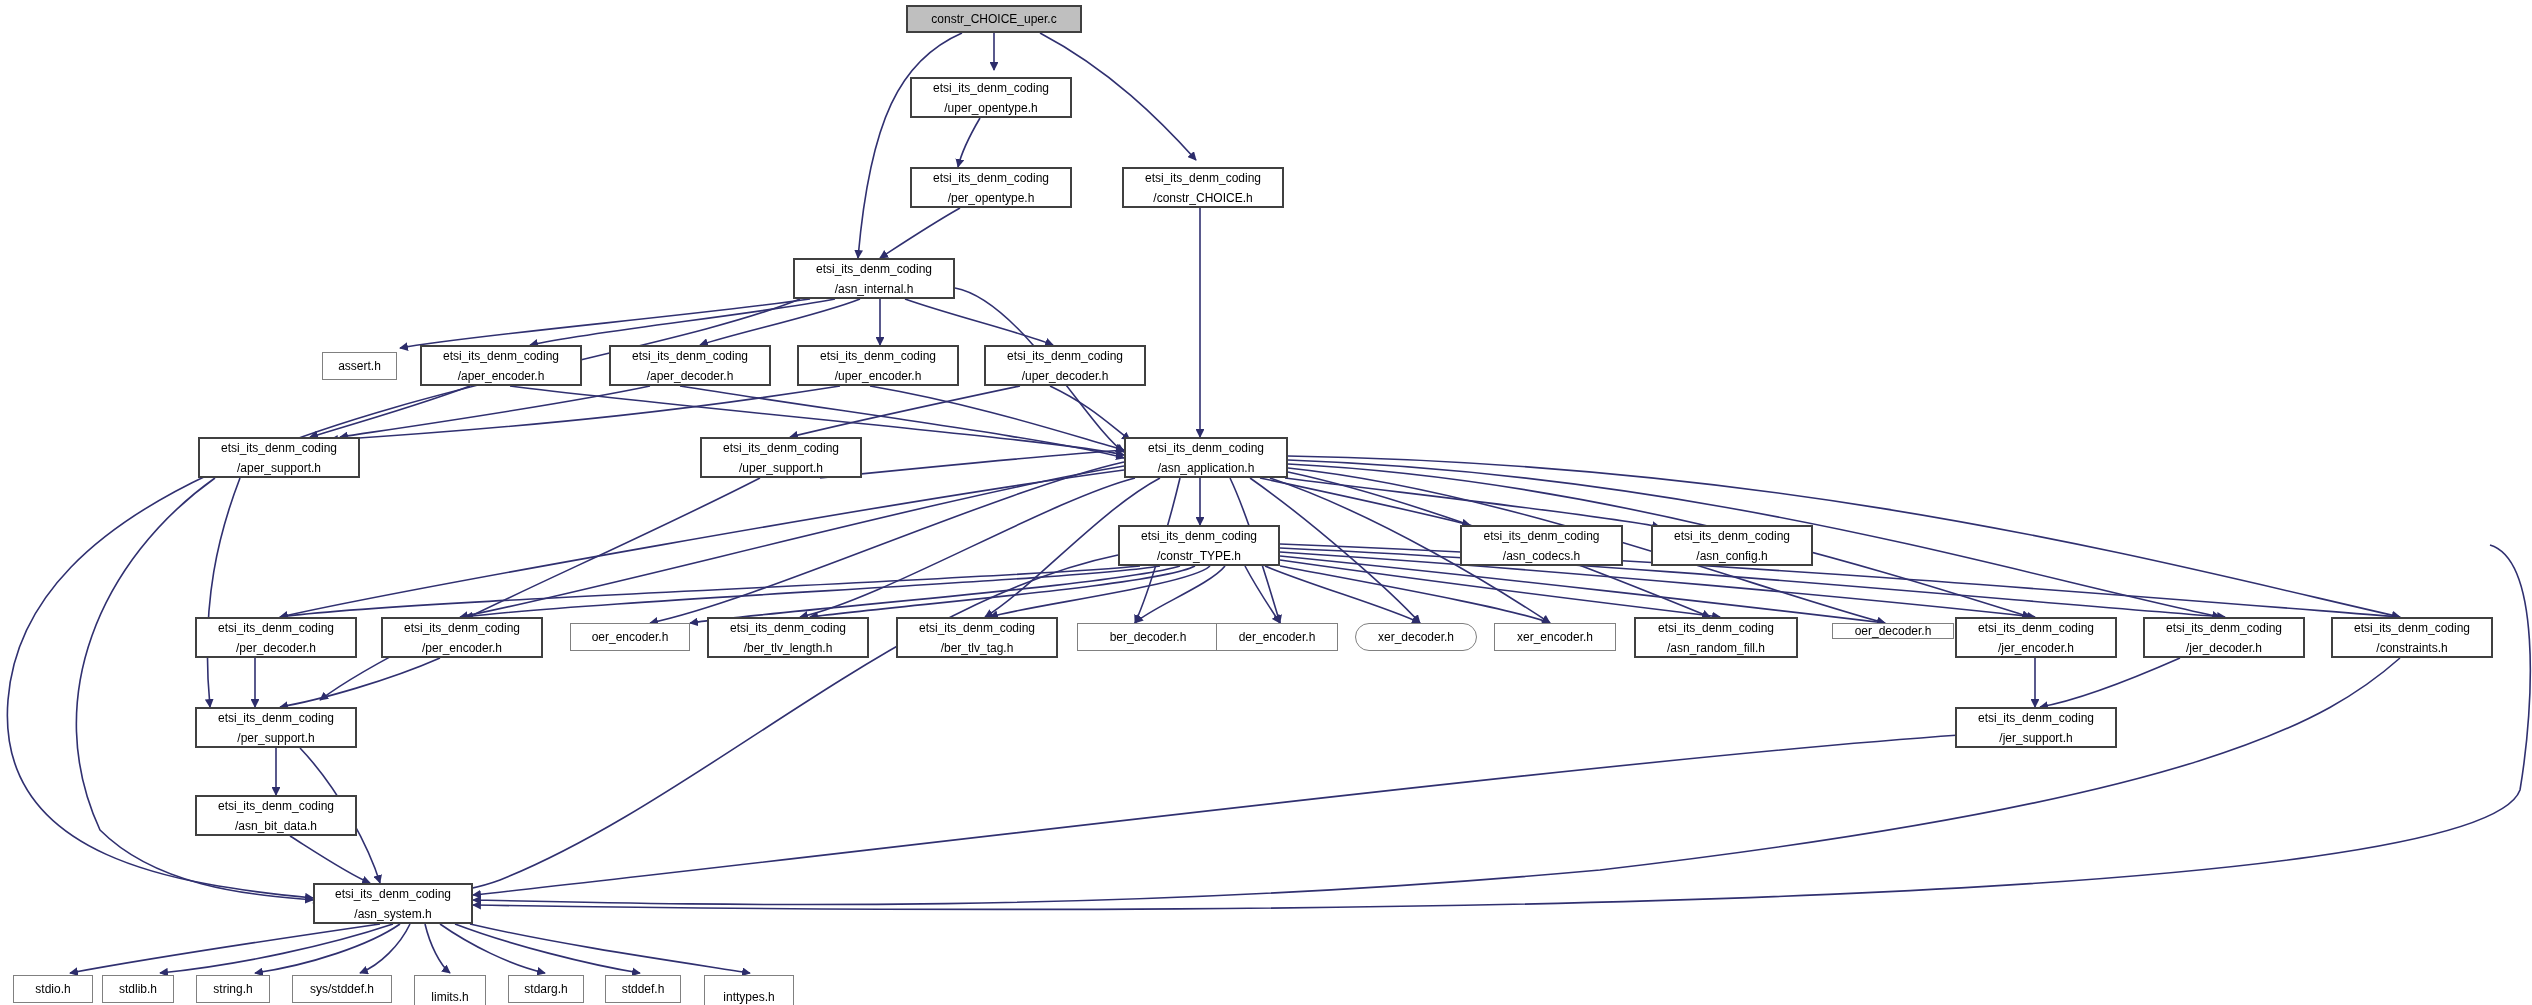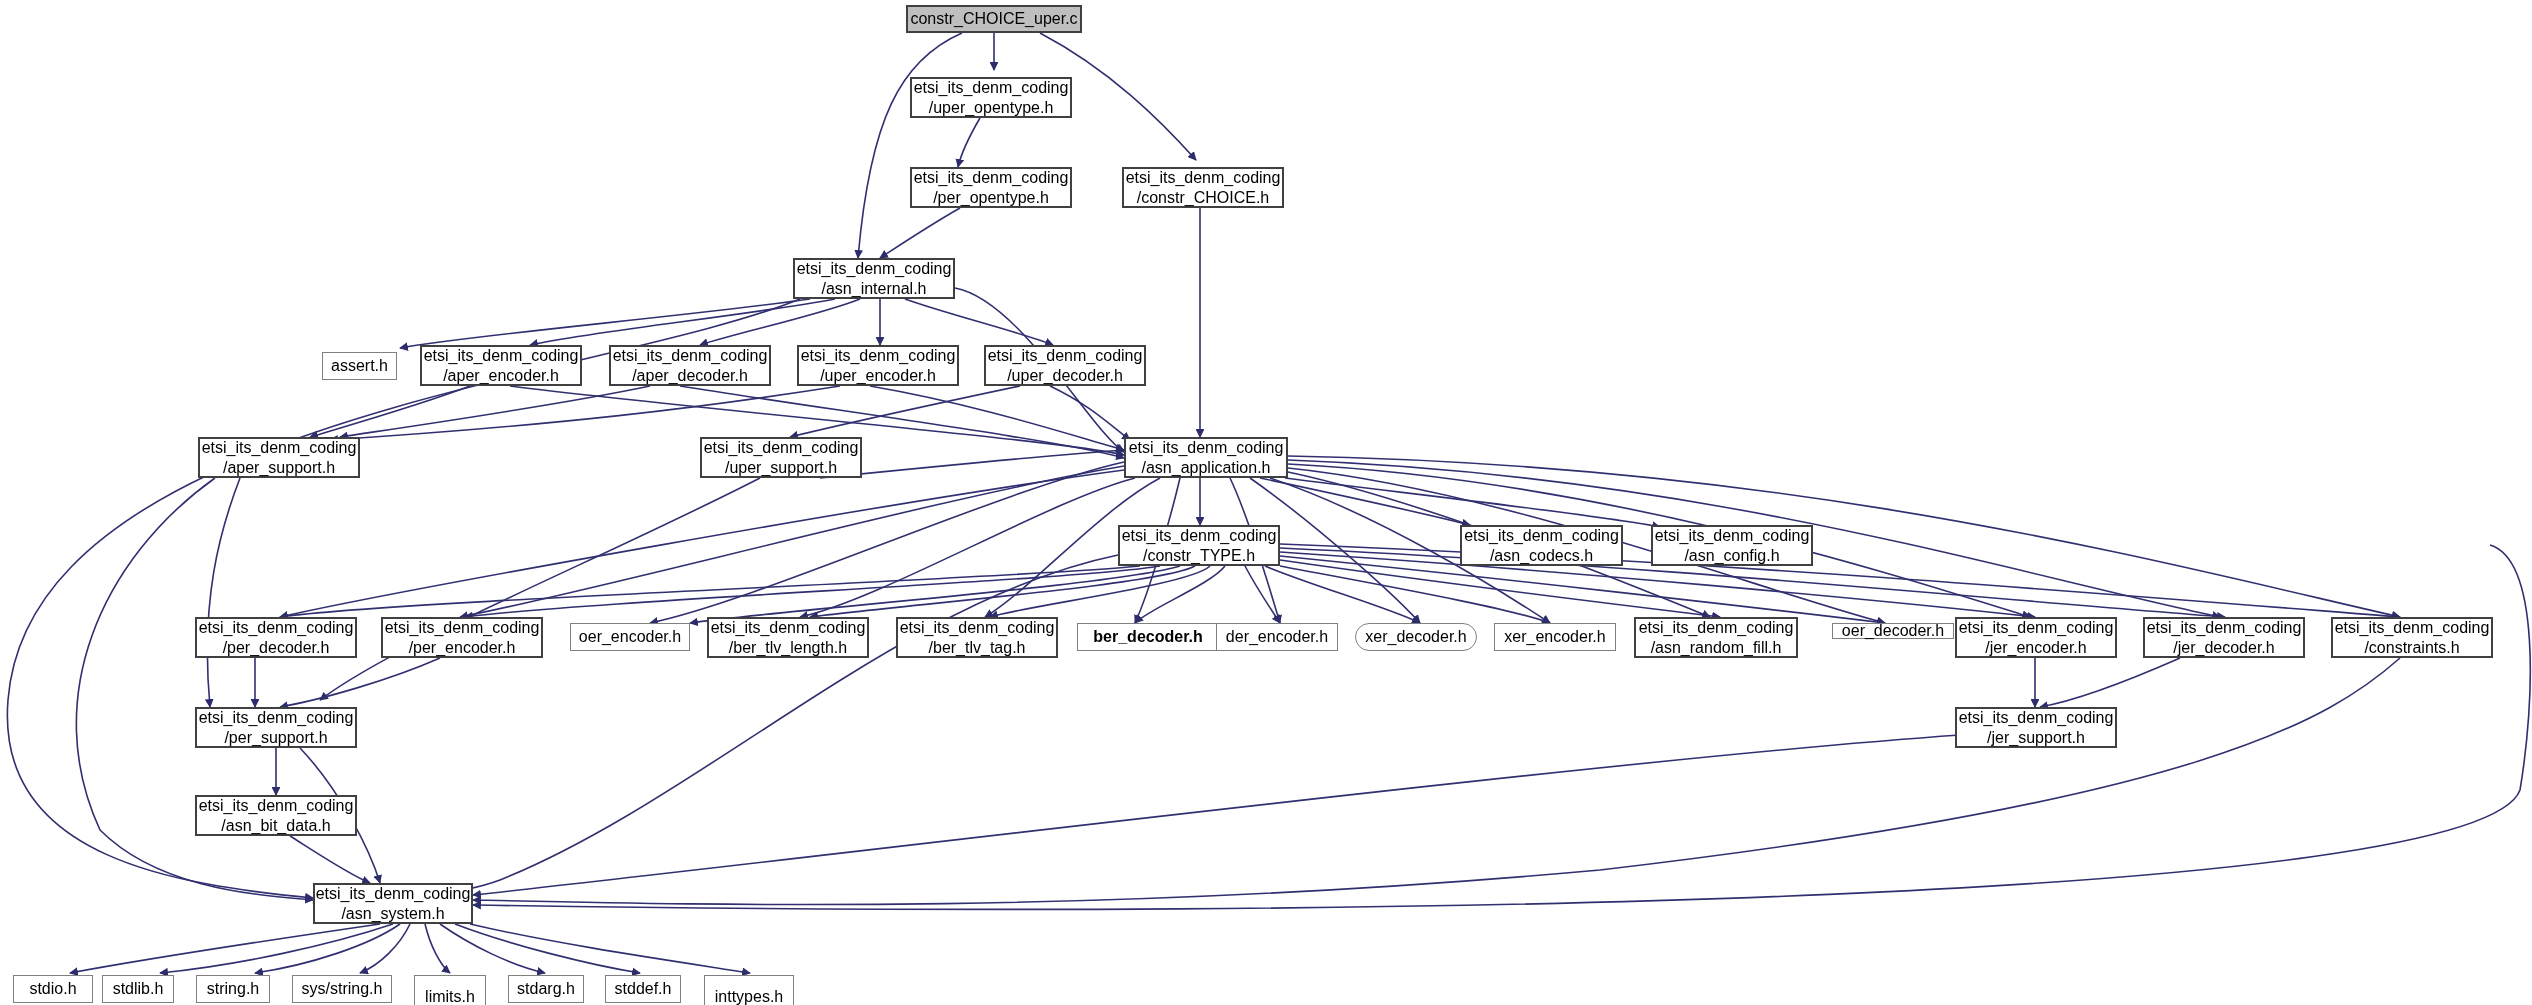--- a/index.html
+++ b/index.html
@@ -24,21 +24,21 @@
   .node {
     position: absolute;
     box-sizing: border-box;
     display: flex;
     align-items: center;
     justify-content: center;
     text-align: center;
     background: #ffffff;
     border: 1px solid #808080;
     color: #000000;
-    font-size: 16px;
+    font-size: 12px;
     line-height: 20px;
     letter-spacing: 0px;
     white-space: pre-line;
     overflow: visible;
   }
   .node.strong {
     border: 2px solid #404040;
   }
   .node.root {
     background: #bfbfbf;
@@ -171,21 +171,21 @@
 /asn_config.h</span></div>
       <div class="node strong" style="left: 195px; top: 617px; width: 162px; height: 41px;"><span class="node-label">etsi_its_denm_coding
 /per_decoder.h</span></div>
       <div class="node strong" style="left: 381px; top: 617px; width: 162px; height: 41px;"><span class="node-label">etsi_its_denm_coding
 /per_encoder.h</span></div>
       <div class="node" style="left: 570px; top: 623px; width: 120px; height: 28px;"><span class="node-label">oer_encoder.h</span></div>
       <div class="node strong" style="left: 707px; top: 617px; width: 162px; height: 41px;"><span class="node-label">etsi_its_denm_coding
 /ber_tlv_length.h</span></div>
       <div class="node strong" style="left: 896px; top: 617px; width: 162px; height: 41px;"><span class="node-label">etsi_its_denm_coding
 /ber_tlv_tag.h</span></div>
-      <div class="node" style="left: 1077px; top: 623px; width: 142px; height: 28px; font-weight: bold;"><span class="node-label">ber_decoder.h</span></div>
+      <div class="node" style="left: 1077px; top: 623px; width: 142px; height: 28px;"><span class="node-label">ber_decoder.h</span></div>
       <div class="node" style="left: 1216px; top: 623px; width: 122px; height: 28px;"><span class="node-label">der_encoder.h</span></div>
       <div class="node" style="left: 1355px; top: 623px; width: 122px; height: 28px; border-radius: 14px;"><span class="node-label">xer_decoder.h</span></div>
       <div class="node" style="left: 1494px; top: 623px; width: 122px; height: 28px;"><span class="node-label">xer_encoder.h</span></div>
       <div class="node strong" style="left: 1634px; top: 617px; width: 164px; height: 41px;"><span class="node-label">etsi_its_denm_coding
 /asn_random_fill.h</span></div>
       <div class="node" style="left: 1832px; top: 623px; width: 122px; height: 16px;"><span class="node-label">oer_decoder.h</span></div>
       <div class="node strong" style="left: 1955px; top: 617px; width: 162px; height: 41px;"><span class="node-label">etsi_its_denm_coding
 /jer_encoder.h</span></div>
       <div class="node strong" style="left: 2143px; top: 617px; width: 162px; height: 41px;"><span class="node-label">etsi_its_denm_coding
 /jer_decoder.h</span></div>
@@ -195,19 +195,19 @@
 /per_support.h</span></div>
       <div class="node strong" style="left: 1955px; top: 707px; width: 162px; height: 41px;"><span class="node-label">etsi_its_denm_coding
 /jer_support.h</span></div>
       <div class="node strong" style="left: 195px; top: 795px; width: 162px; height: 41px;"><span class="node-label">etsi_its_denm_coding
 /asn_bit_data.h</span></div>
       <div class="node strong" style="left: 313px; top: 883px; width: 160px; height: 41px;"><span class="node-label">etsi_its_denm_coding
 /asn_system.h</span></div>
       <div class="node" style="left: 13px; top: 975px; width: 80px; height: 28px;"><span class="node-label">stdio.h</span></div>
       <div class="node" style="left: 102px; top: 975px; width: 72px; height: 28px;"><span class="node-label">stdlib.h</span></div>
       <div class="node" style="left: 196px; top: 975px; width: 74px; height: 28px;"><span class="node-label">string.h</span></div>
-      <div class="node" style="left: 292px; top: 975px; width: 100px; height: 28px;"><span class="node-label">sys/string.h</span></div>
+      <div class="node" style="left: 292px; top: 975px; width: 100px; height: 28px;"><span class="node-label">sys/stddef.h</span></div>
       <div class="node" style="left: 414px; top: 975px; width: 72px; height: 44px;"><span class="node-label">limits.h</span></div>
       <div class="node" style="left: 508px; top: 975px; width: 76px; height: 28px; justify-content: flex-end;"><span class="node-label">stdarg.h</span></div>
       <div class="node" style="left: 605px; top: 975px; width: 76px; height: 28px;"><span class="node-label">stddef.h</span></div>
       <div class="node" style="left: 704px; top: 975px; width: 90px; height: 44px;"><span class="node-label">inttypes.h</span></div>
     </div>
 </div>
 
 </body></html>

